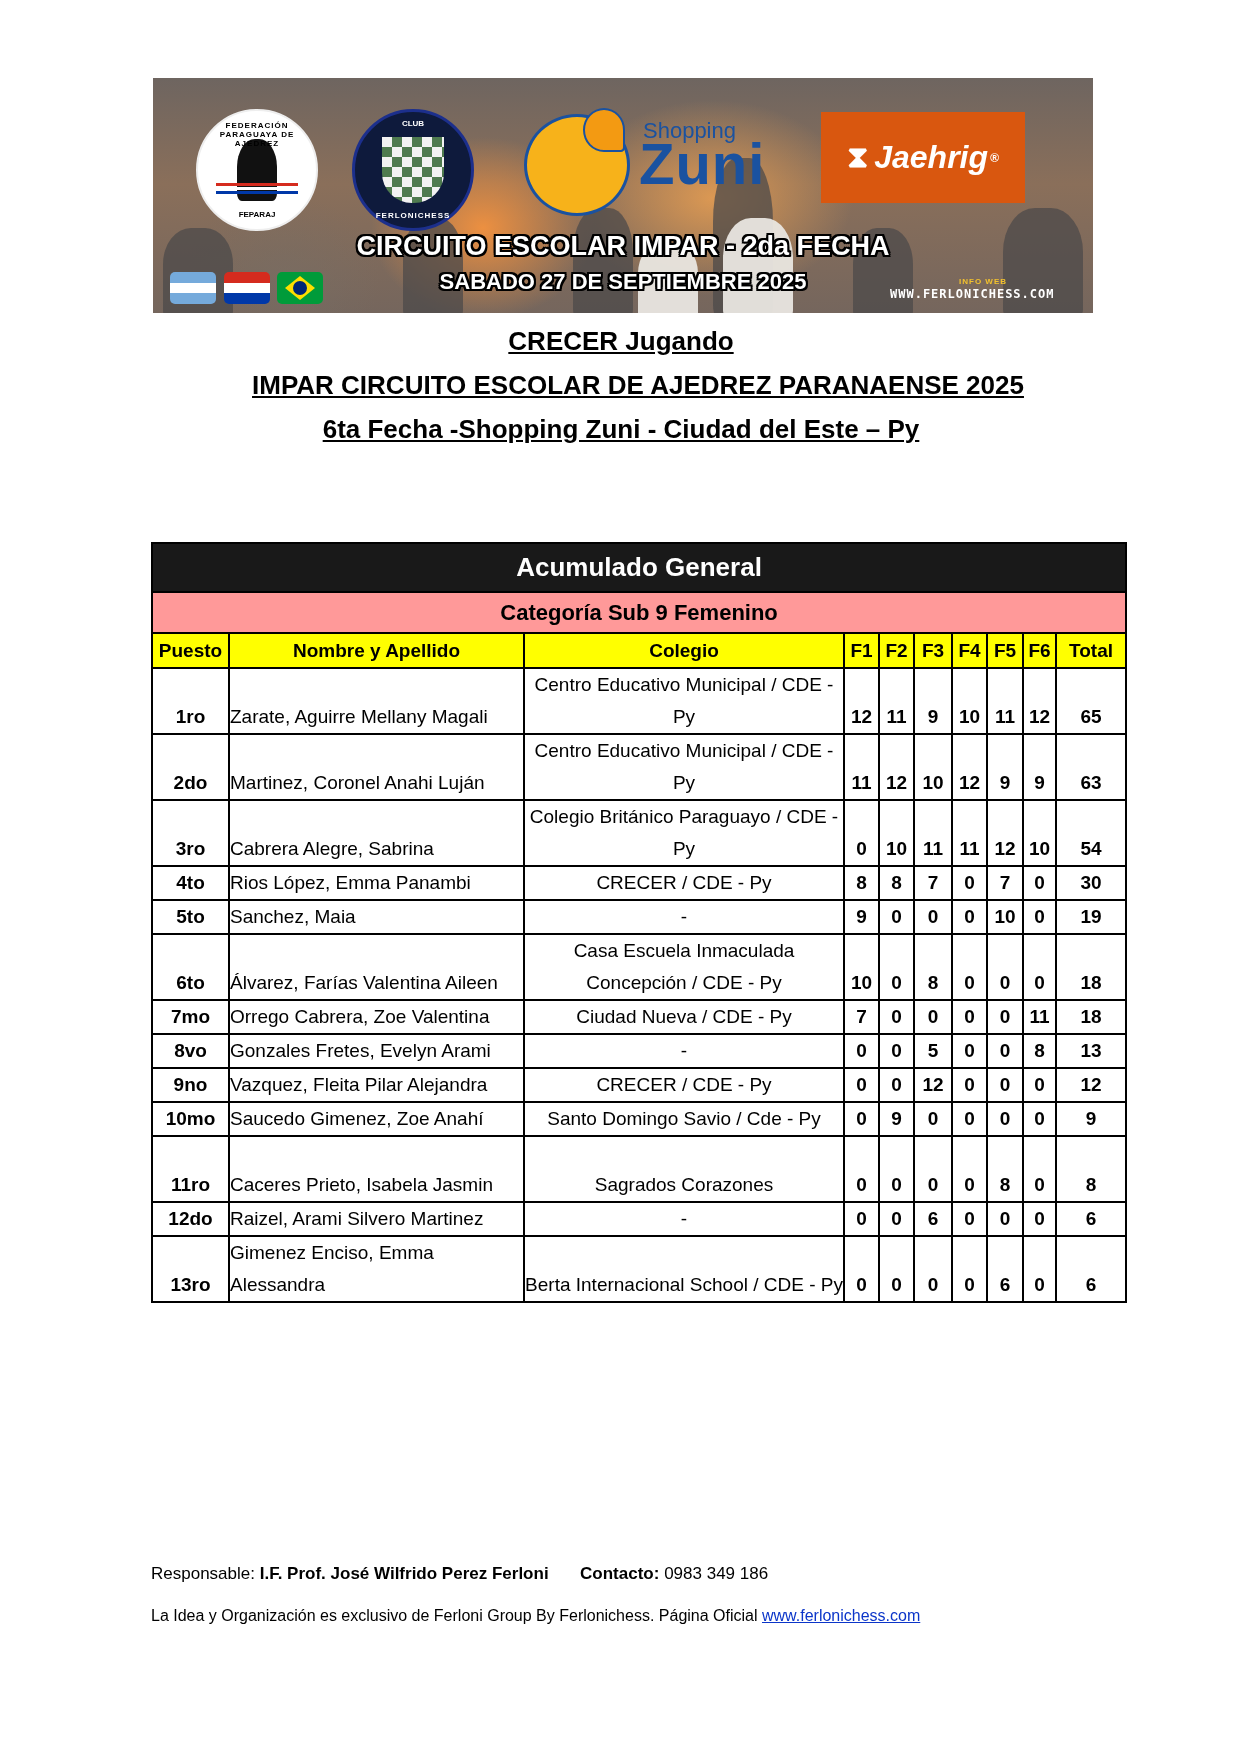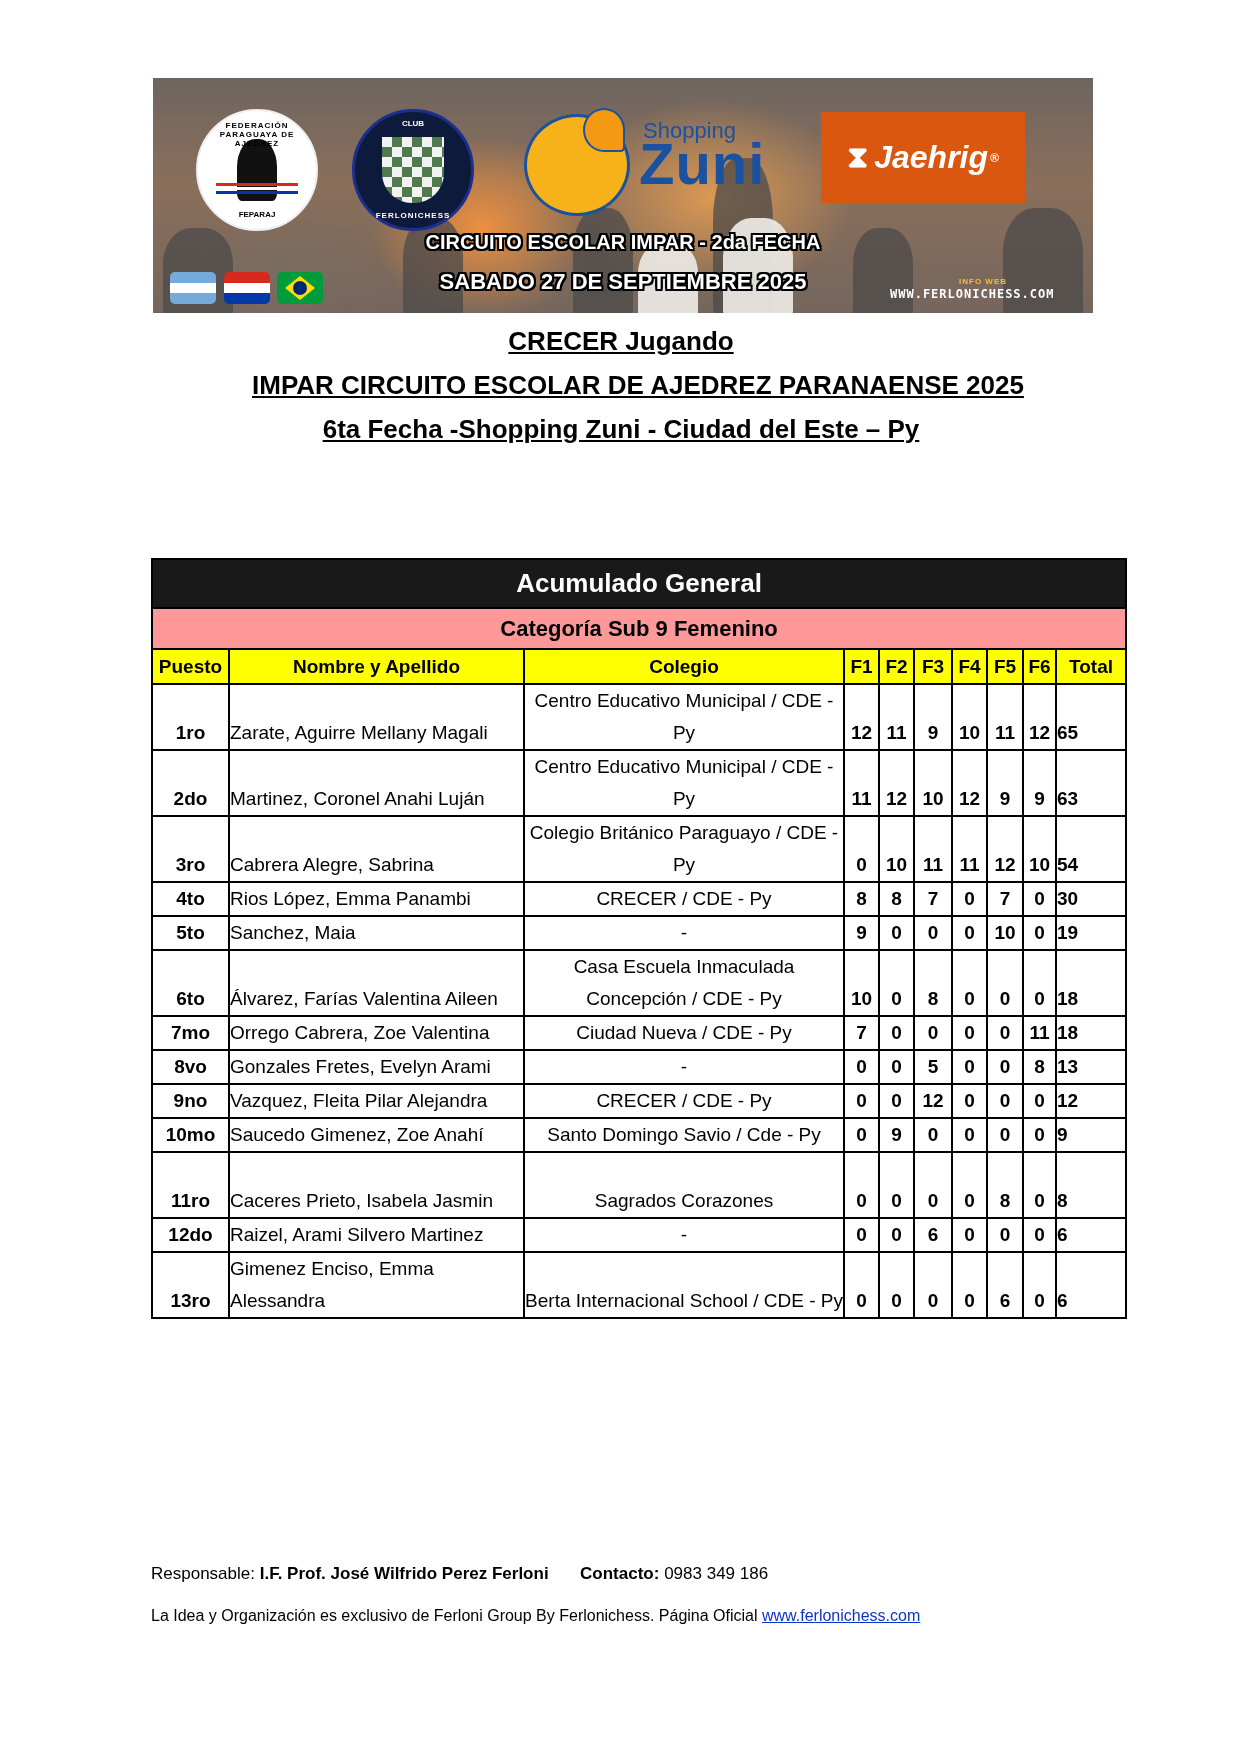--- a/index.html
+++ b/index.html
@@ -29,51 +29,51 @@
   .logo-club .club-b { position:absolute; bottom:8px; width:100%; text-align:center; color:#fff; font-size:8px; font-weight:bold; letter-spacing:1px; }
   .zuni-circle { position:absolute; left:371px; top:36px; width:100px; height:96px; border-radius:50%; background:#f7b21a; border:3px solid #1a52a0; }
   .zuni-leaf { position:absolute; left:430px; top:30px; width:38px; height:40px; background:#f39a12; border-radius:50% 50% 10% 50%; border:2px solid #1a52a0; }
   .zuni-shop { position:absolute; left:490px; top:40px; font-size:22px; color:#1a52a0; }
   .zuni-name { position:absolute; left:486px; top:52px; font-size:58px; font-weight:bold; color:#1a52a0; letter-spacing:1px; }
   .jaehrig { position:absolute; left:668px; top:34px; width:204px; height:91px; background:#d9570f; display:flex; align-items:center; justify-content:center; color:#fff; font-size:32px; font-weight:bold; font-style:italic; }
   .jaehrig .hg { font-style:normal; margin-right:6px; font-size:30px; }
   .jaehrig sup { font-size:12px; margin-left:2px; }
   .banner-t1, .banner-t2 { position:absolute; left:0; width:940px; text-align:center; color:#fff; font-weight:bold;
     text-shadow: -2px -2px 0 #000, 2px -2px 0 #000, -2px 2px 0 #000, 2px 2px 0 #000, 0 2px 0 #000, 2px 0 0 #000, -2px 0 0 #000, 0 -2px 0 #000; }
-  .banner-t1 { top:153px; font-size:20px; }
+  .banner-t1 { top:153px; font-size:27px; }
   .banner-t2 { top:191px; font-size:22px; }
   .flag { position:absolute; top:194px; width:46px; height:32px; border-radius:5px; overflow:hidden; }
   .flag-ar { left:17px; background:linear-gradient(#75aadb 0 33%, #fff 33% 66%, #75aadb 66%); }
   .flag-py { left:71px; background:linear-gradient(#d52b1e 0 33%, #fff 33% 66%, #0038a8 66%); }
   .flag-br { left:124px; background:#009b3a; }
   .flag-br::after { content:""; position:absolute; left:8px; top:4px; width:30px; height:24px; background:#fedf00; clip-path:polygon(50% 0,100% 50%,50% 100%,0 50%); }
   .flag-br::before { content:""; position:absolute; left:16px; top:9px; width:14px; height:14px; border-radius:50%; background:#002776; z-index:2; }
   .info-web { position:absolute; left:806px; top:199px; font-size:8px; color:#f2c12e; font-weight:bold; letter-spacing:1px; }
   .web-url { position:absolute; left:737px; top:209px; font-size:12px; color:#fff; font-weight:bold; letter-spacing:1px; font-family:"DejaVu Sans Mono", monospace; }
 
   
   .title { position:absolute; left:0; width:1242px; text-align:center; font-weight:bold; text-decoration:underline; font-size:26px; }
   .t1 { top:326px; }
   .t2 { top:370px;padding-left:17px; }
   .t3 { top:414px; }
 
   
-  table.standings { position:absolute; left:151px; top:558px; width:974px; border-collapse:collapse; table-layout:fixed; font-size:19px; }
+  table.standings { position:absolute; left:151px; top:542px; width:974px; border-collapse:collapse; table-layout:fixed; font-size:19px; }
   table.standings td, table.standings th { border:2px solid #000; padding:0; }
   .band-black td { background:#191919; color:#fff; height:47px; text-align:center; font-size:26px; font-weight:bold; }
   .band-pink td { background:#ff9999; height:39px; text-align:center; font-size:22px; font-weight:bold; }
   .hdr th { background:#ffff00; height:33px; font-size:19px; font-weight:bold; }
   .row td { vertical-align:bottom; line-height:32px; }
   .row.tall td { height:64px; }
   .row.short td { height:32px; }
   td.puesto { text-align:center; font-weight:bold;margin-top:47px; }
   td.nombre { text-align:left; padding-left:4px; }
   td.colegio { text-align:center; }
   td.pt { text-align:center; font-weight:bold; }
-  td.total { font-weight:bold; }
+  td.total { text-align:center; font-weight:bold; }
 
   
   .footer1 { position:absolute; left:151px; top:1564px; font-size:17px; }
   .footer1 b { font-weight:bold; }
   .footer2 { position:absolute; left:151px; top:1607px; font-size:16px; }
   .footer2 a { color:#0b35c9; text-decoration:underline; }
 </style>
 </head>
 <body>
 

